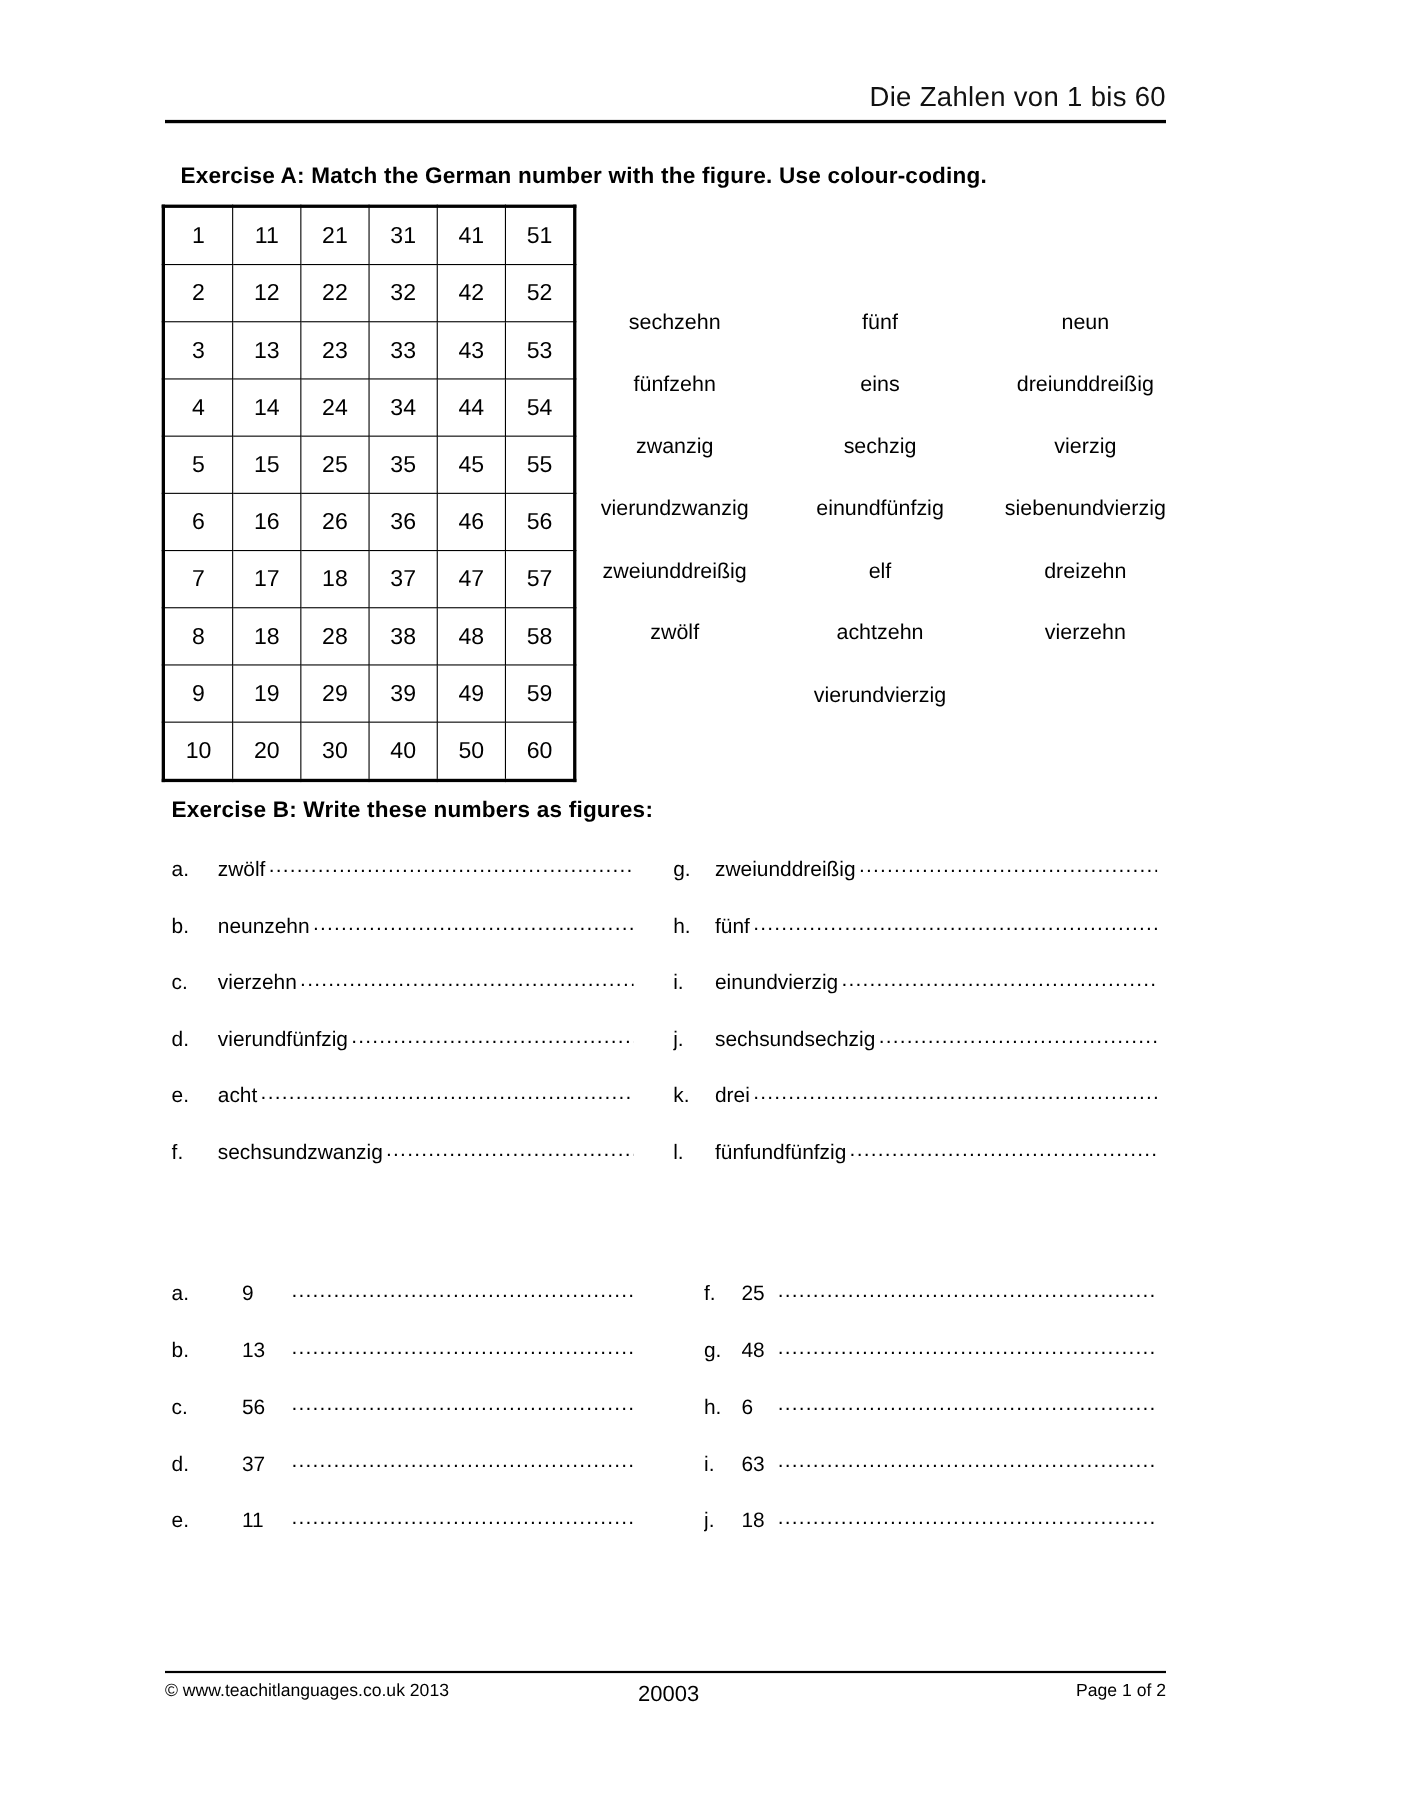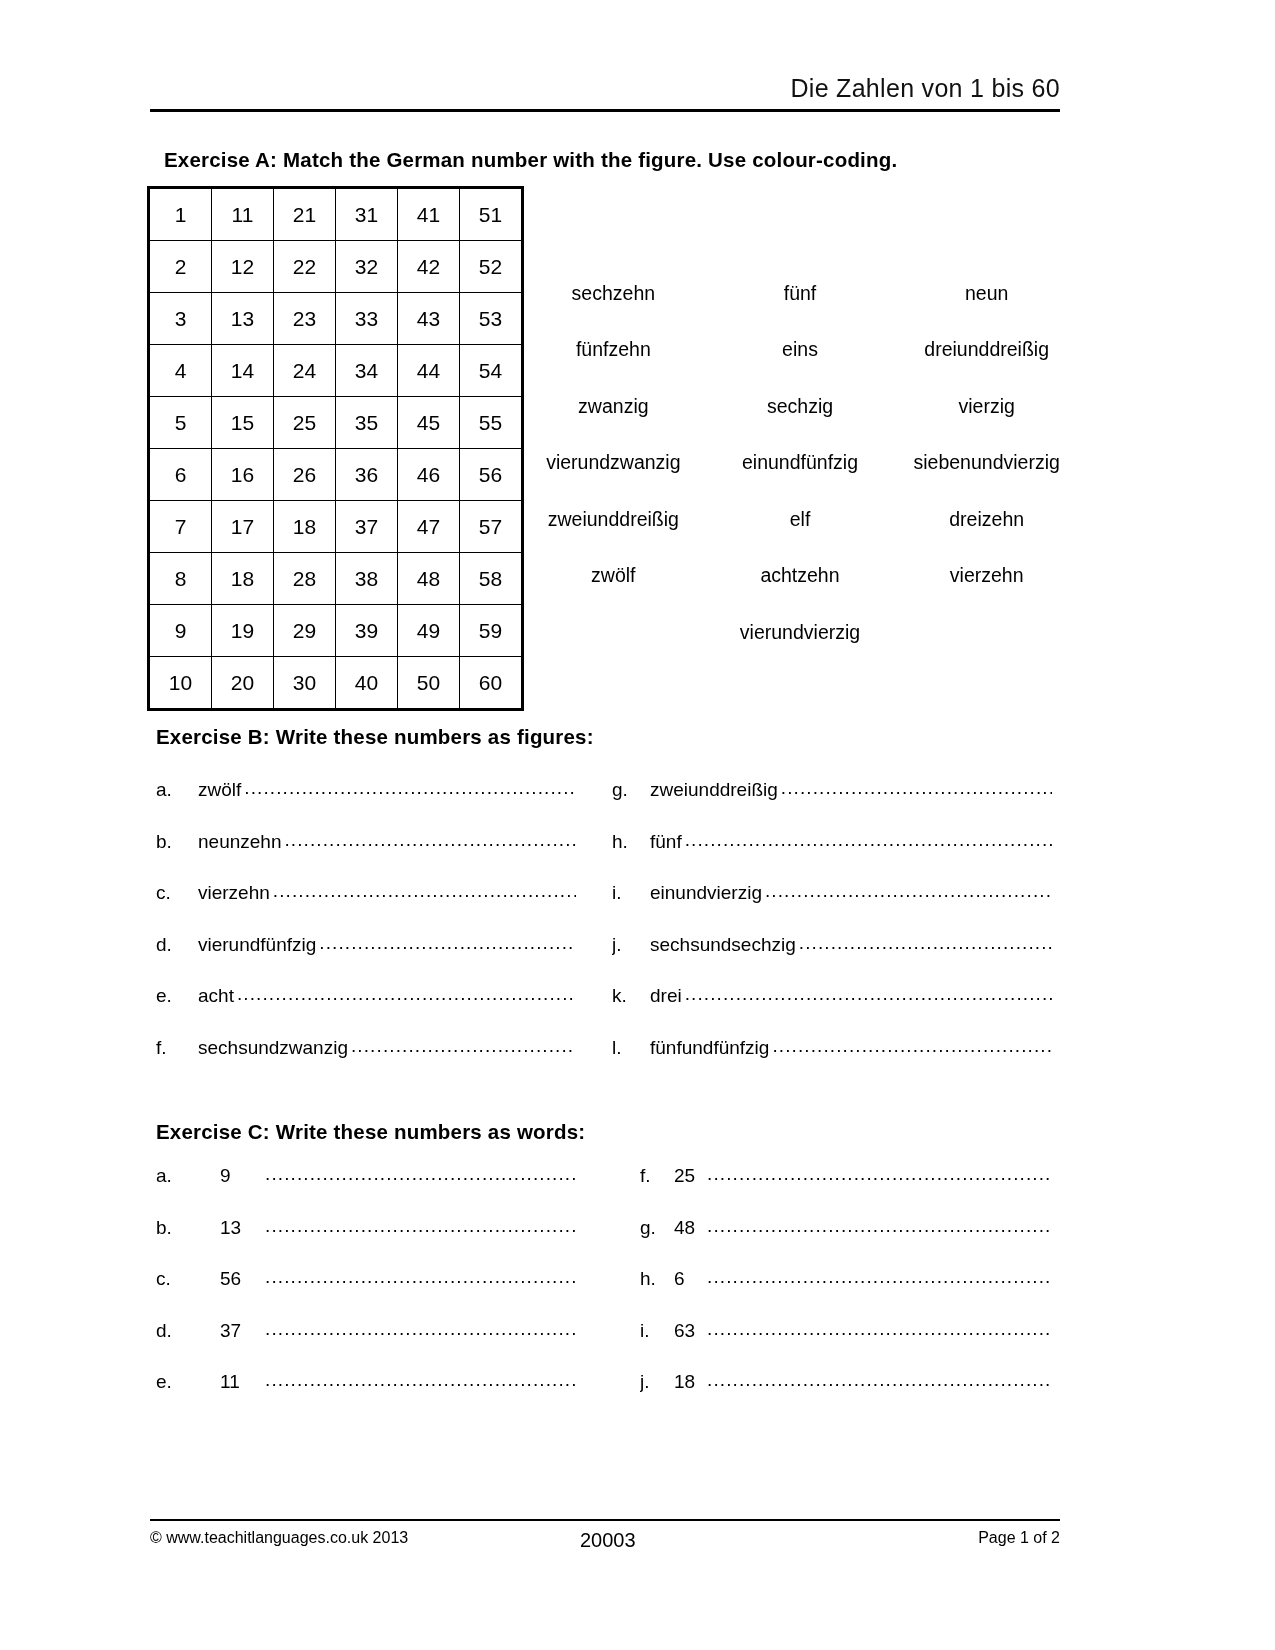--- a/index.html
+++ b/index.html
@@ -359,21 +359,20 @@
         <span class="fill-term">drei</span>
         <span class="fill-dots"></span>
       </div>
       <div class="fill-row">
         <span class="fill-label">l.</span>
         <span class="fill-term">fünfundfünfzig</span>
         <span class="fill-dots"></span>
       </div>
     </div>
 
-  <div class="ex-heading" id="heading-c">Exercise C: Write these numbers as words:</div>
 
   <div class="fill-block" id="fill-c-left">
       <div class="fill-row">
         <span class="fill-label">a.</span>
         <span class="fill-term">9</span>
         <span class="fill-dots"></span>
       </div>
       <div class="fill-row">
         <span class="fill-label">b.</span>
         <span class="fill-term">13</span>

